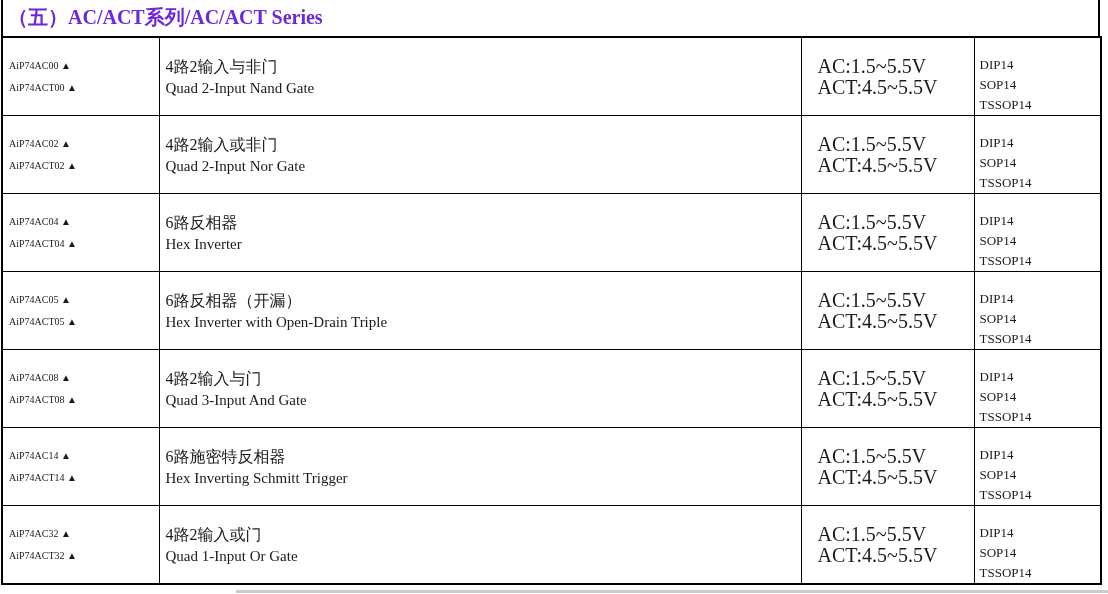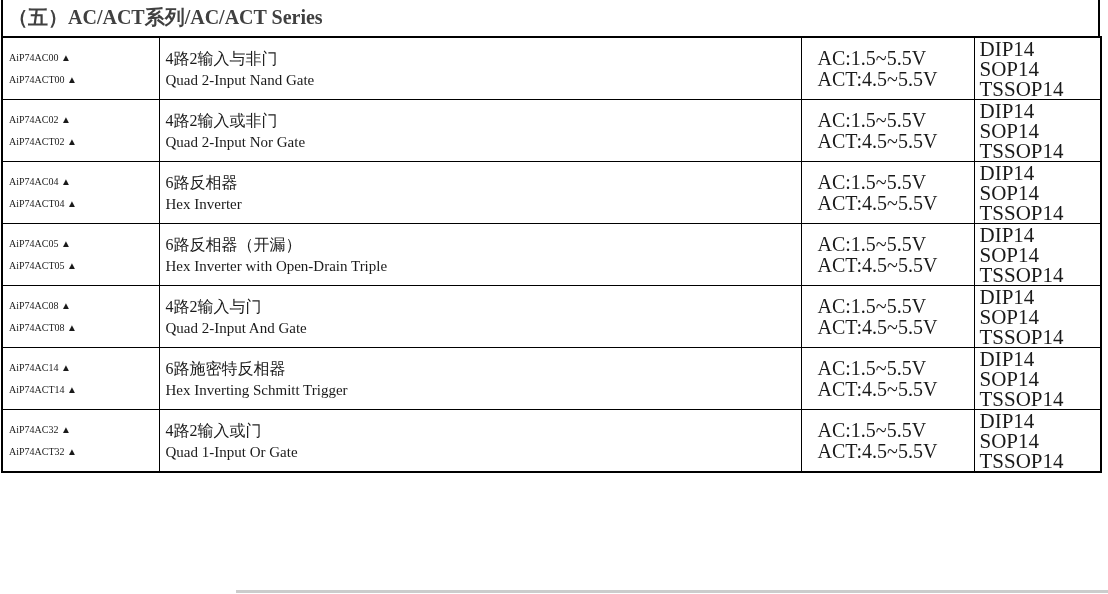--- a/index.html
+++ b/index.html
@@ -6,40 +6,40 @@
   body{
     width:1108px;height:594px;position:relative;overflow:hidden;
     background:#ffffff;color:#1a1a1a;
     font-family:"Liberation Serif","DejaVu Serif",serif;
   }
   .frame-line{position:absolute;top:0;width:2px;height:38px;background:#000}
   .frame-line.left{left:1px}
   .frame-line.right{left:1098px}
   .title{
     position:absolute;top:0;left:8px;margin:0;
-    font-size:20px;font-weight:bold;color:#404040;
+    font-size:20px;font-weight:bold;color:#6d28d9;
     line-height:35px;white-space:nowrap;
   }
   table.parts-table{
     position:absolute;top:36px;left:1px;
     width:1099px;table-layout:fixed;border-collapse:collapse;
     border:2px solid #000;
   }
   .parts-table td{
     border:1px solid #000;
     padding:0 2px 0 6px;
     vertical-align:middle;
     overflow:hidden;
   }
   .parts-table tr{height:61px}
   td.c-part{font-size:10px;line-height:22px;white-space:nowrap}
   td.c-desc .cn{font-size:16px;line-height:23px;white-space:nowrap}
   td.c-desc .en{font-size:15px;line-height:21px;white-space:nowrap}
   td.c-volt{font-size:20px;line-height:21px;padding-left:16px;white-space:nowrap}
-  td.c-pkg{font-size:21px;line-height:20px;vertical-align:top;padding-left:5px;padding-top:1px;white-space:nowrap}
+  td.c-pkg{font-size:13px;line-height:20px;vertical-align:top;padding-left:5px;padding-top:17px;white-space:nowrap}
   .next-row-sliver{
     position:absolute;top:590px;left:236px;width:872px;height:3px;
     background:#cccccc;
   }
 </style>
 </head>
 <body>
 
 <div class="frame-line left"></div>
 <div class="frame-line right"></div>
@@ -135,21 +135,21 @@
       </td>
     </tr>
 
     <tr>
       <td class="c-part">
         <div>AiP74AC08 ▲</div>
         <div>AiP74ACT08 ▲</div>
       </td>
       <td class="c-desc">
         <div class="cn">4路2输入与门</div>
-        <div class="en">Quad 2-Input And Gate</div>
+        <div class="en">Quad 3-Input And Gate</div>
       </td>
       <td class="c-volt">
         <div>AC:1.5~5.5V</div>
         <div>ACT:4.5~5.5V</div>
       </td>
       <td class="c-pkg">
         <div>DIP14</div>
         <div>SOP14</div>
         <div>TSSOP14</div>
       </td>

